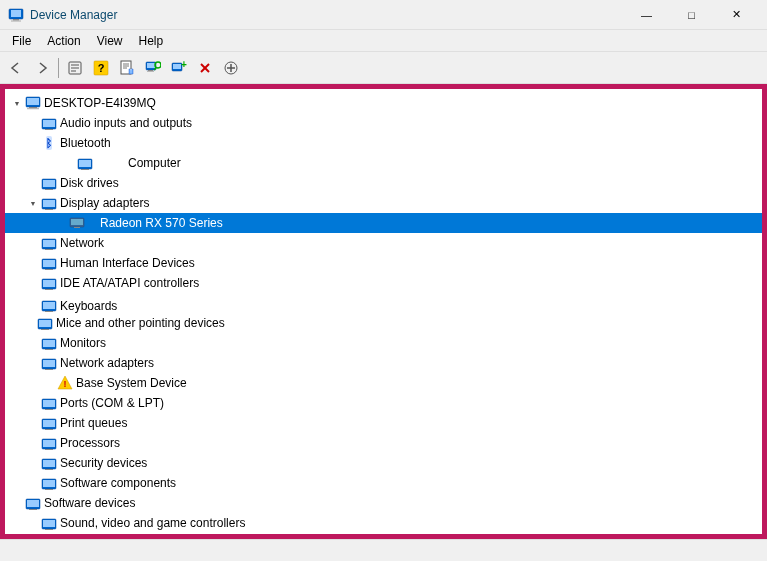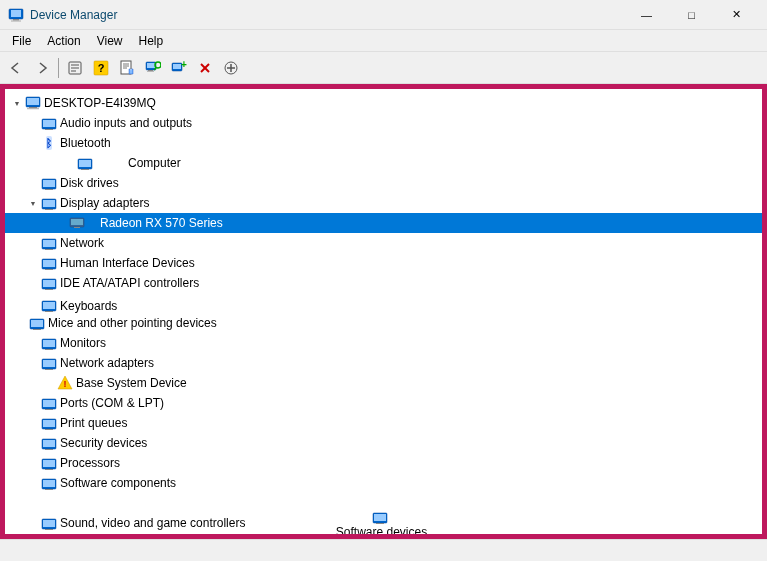--- a/index.html
+++ b/index.html
@@ -363,21 +363,21 @@
         <span class="expander none"></span>
         <span class="tree-icon">
           <svg width="16" height="16" viewBox="0 0 16 16">
             <rect x="1" y="4" width="14" height="10" rx="1" fill="#0066cc" stroke="#004499" stroke-width="0.5"></rect>
             <rect x="2" y="5" width="12" height="7" fill="#99ccff"></rect>
             <rect x="4" y="14" width="8" height="1" fill="#888"></rect>
           </svg>
         </span>
         <span class="tree-label">Keyboards</span>
       </div>
-      <div class="tree-item" style="padding-left: 8px;">
+      <div class="tree-item" style="padding-left: 16px;">
         <span class="expander none"></span>
         <span class="tree-icon">
           <svg width="16" height="16" viewBox="0 0 16 16">
             <rect x="1" y="4" width="14" height="10" rx="1" fill="#0066cc" stroke="#004499" stroke-width="0.5"></rect>
             <rect x="2" y="5" width="12" height="7" fill="#99ccff"></rect>
             <rect x="4" y="14" width="8" height="1" fill="#888"></rect>
           </svg>
         </span>
         <span class="tree-label">Mice and other pointing devices</span>
       </div>
@@ -437,45 +437,45 @@
       </div>
       <div class="tree-item" style="padding-left: 20px;">
         <span class="expander none"></span>
         <span class="tree-icon">
           <svg width="16" height="16" viewBox="0 0 16 16">
             <rect x="1" y="4" width="14" height="10" rx="1" fill="#0066cc" stroke="#004499" stroke-width="0.5"></rect>
             <rect x="2" y="5" width="12" height="7" fill="#99ccff"></rect>
             <rect x="4" y="14" width="8" height="1" fill="#888"></rect>
           </svg>
         </span>
+        <span class="tree-label">Processors</span>
+      </div>
+      <div class="tree-item" style="padding-left: 20px;">
+        <span class="expander none"></span>
+        <span class="tree-icon">
+          <svg width="16" height="16" viewBox="0 0 16 16">
+            <rect x="1" y="4" width="14" height="10" rx="1" fill="#0066cc" stroke="#004499" stroke-width="0.5"></rect>
+            <rect x="2" y="5" width="12" height="7" fill="#99ccff"></rect>
+            <rect x="4" y="14" width="8" height="1" fill="#888"></rect>
+          </svg>
+        </span>
         <span class="tree-label">Security devices</span>
       </div>
       <div class="tree-item" style="padding-left: 20px;">
         <span class="expander none"></span>
         <span class="tree-icon">
           <svg width="16" height="16" viewBox="0 0 16 16">
             <rect x="1" y="4" width="14" height="10" rx="1" fill="#0066cc" stroke="#004499" stroke-width="0.5"></rect>
             <rect x="2" y="5" width="12" height="7" fill="#99ccff"></rect>
             <rect x="4" y="14" width="8" height="1" fill="#888"></rect>
           </svg>
         </span>
-        <span class="tree-label">Processors</span>
-      </div>
-      <div class="tree-item" style="padding-left: 20px;">
-        <span class="expander none"></span>
-        <span class="tree-icon">
-          <svg width="16" height="16" viewBox="0 0 16 16">
-            <rect x="1" y="4" width="14" height="10" rx="1" fill="#0066cc" stroke="#004499" stroke-width="0.5"></rect>
-            <rect x="2" y="5" width="12" height="7" fill="#99ccff"></rect>
-            <rect x="4" y="14" width="8" height="1" fill="#888"></rect>
-          </svg>
-        </span>
         <span class="tree-label">Software components</span>
       </div>
-      <div class="tree-item" style="padding-left: 4px; flex-direction: column;">
+      <div class="tree-item" style="padding-left: 4px;">
         <span class="expander none"></span>
         <span class="tree-icon">
           <svg width="16" height="16" viewBox="0 0 16 16">
             <rect x="1" y="4" width="14" height="10" rx="1" fill="#0066cc" stroke="#004499" stroke-width="0.5"></rect>
             <rect x="2" y="5" width="12" height="7" fill="#99ccff"></rect>
             <rect x="4" y="14" width="8" height="1" fill="#888"></rect>
           </svg>
         </span>
         <span class="tree-label">Software devices</span>
       </div>

